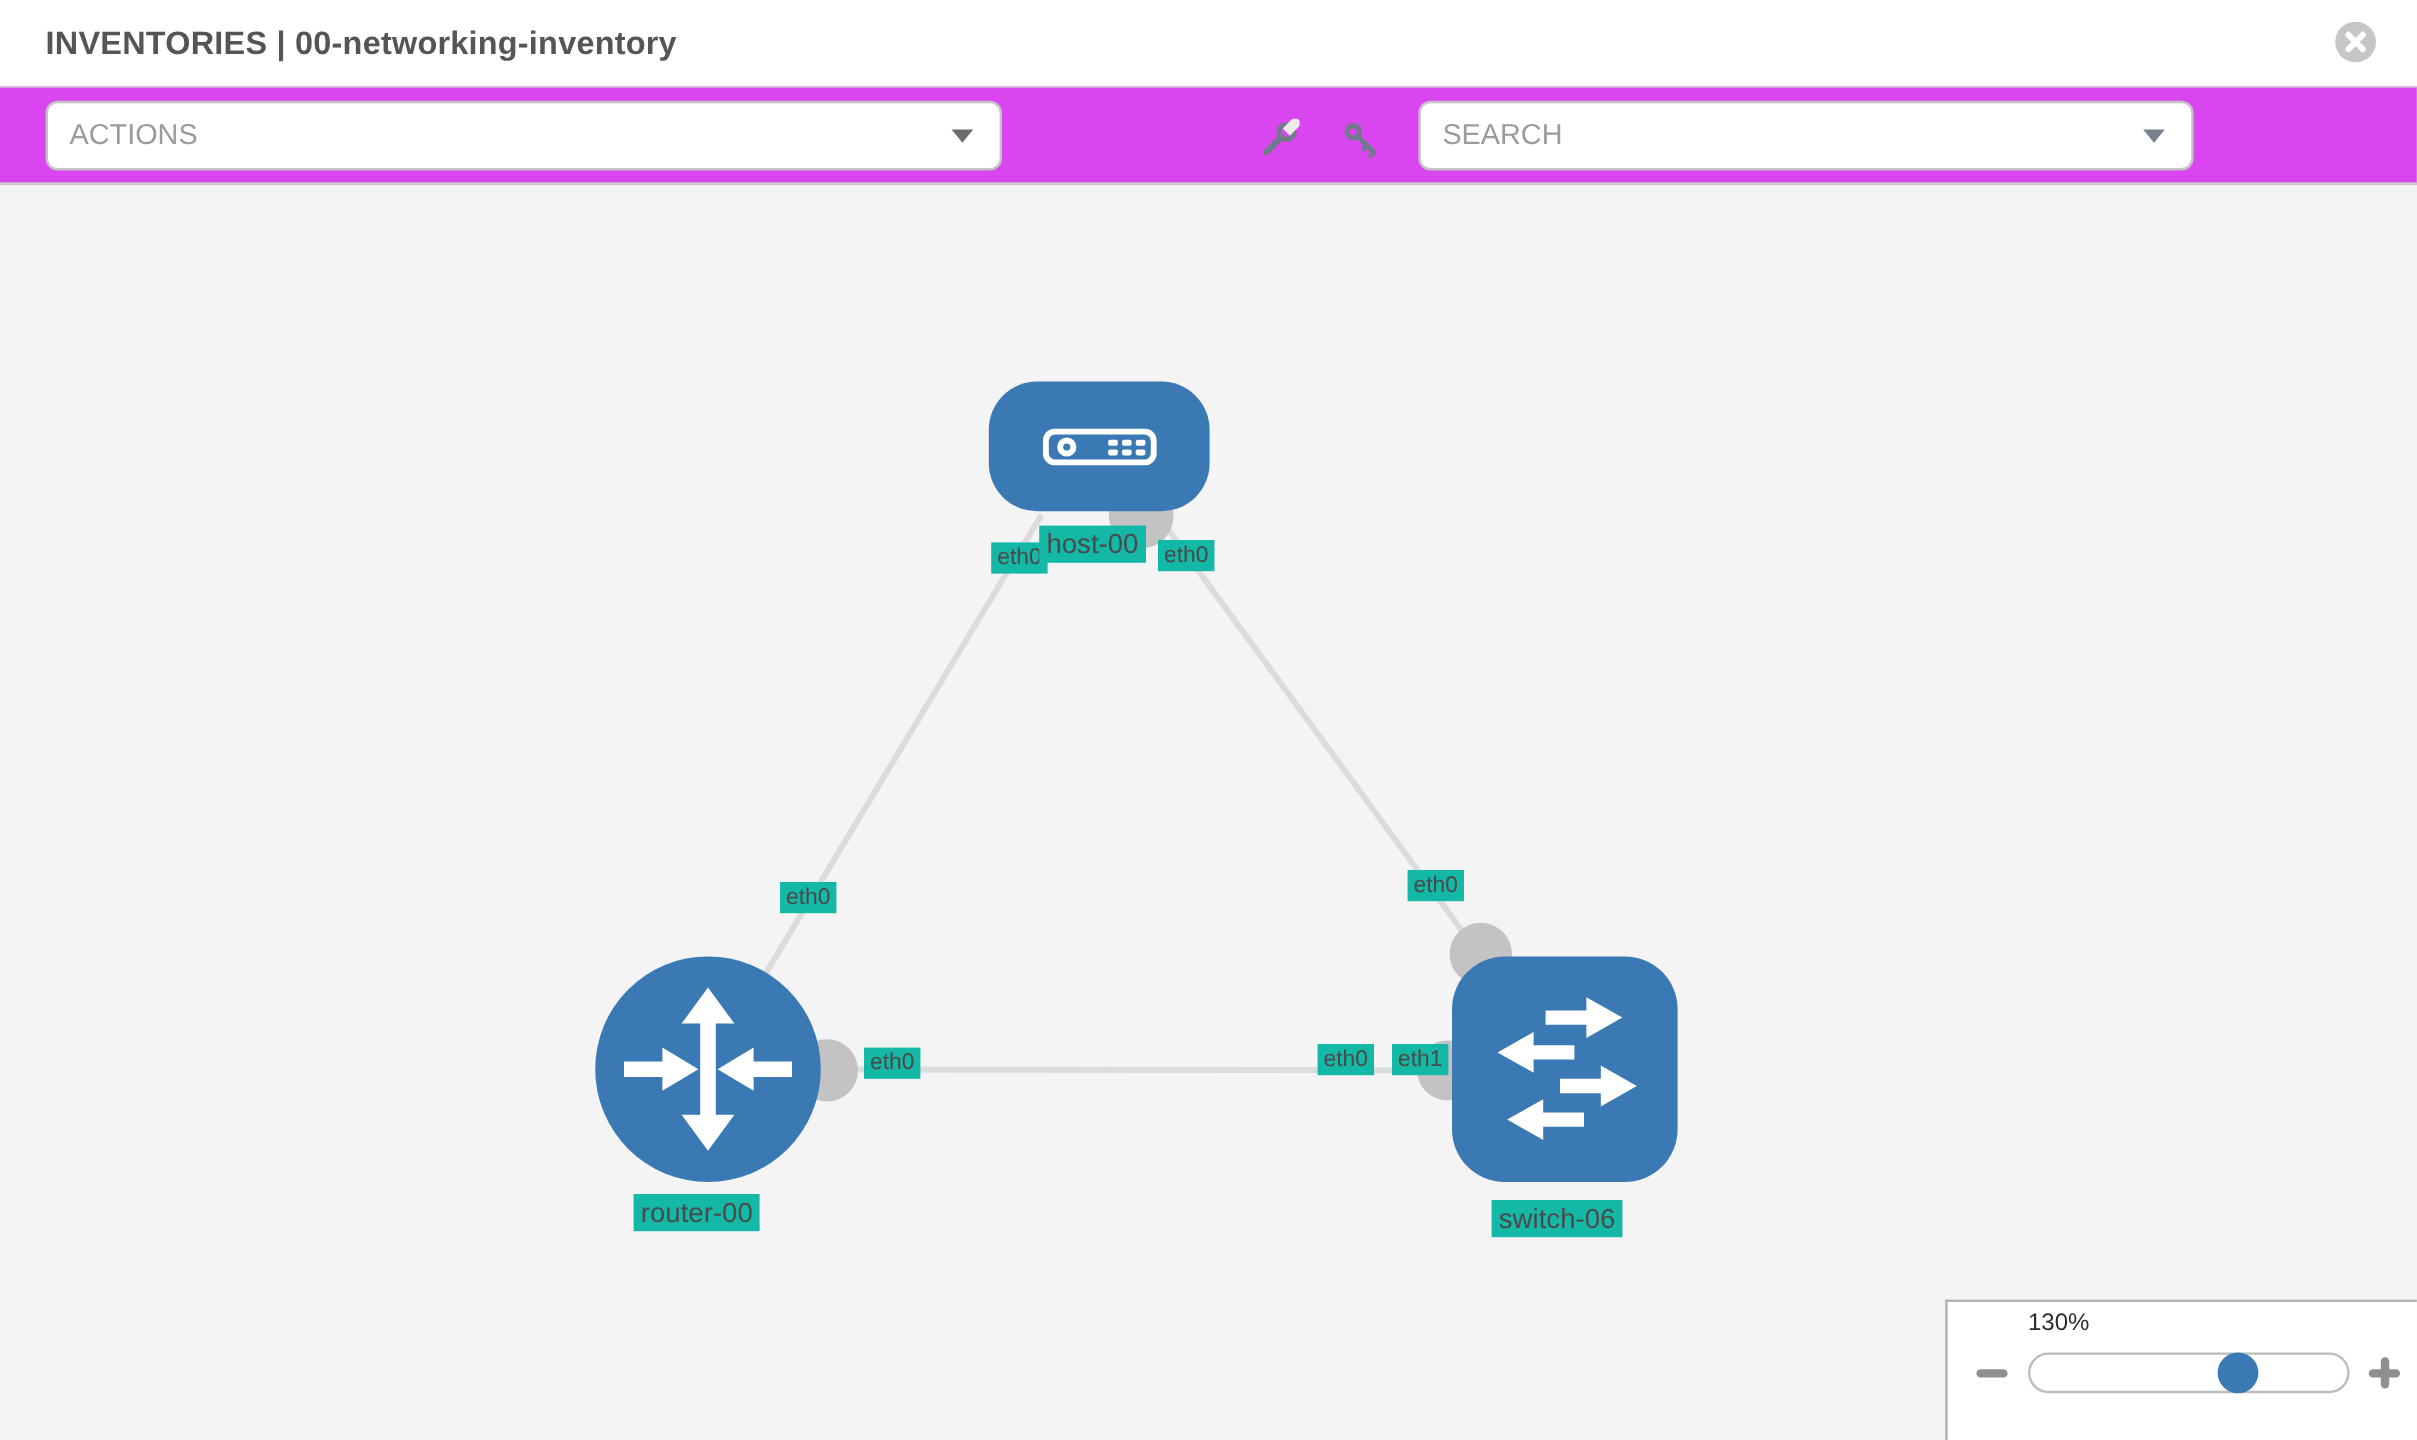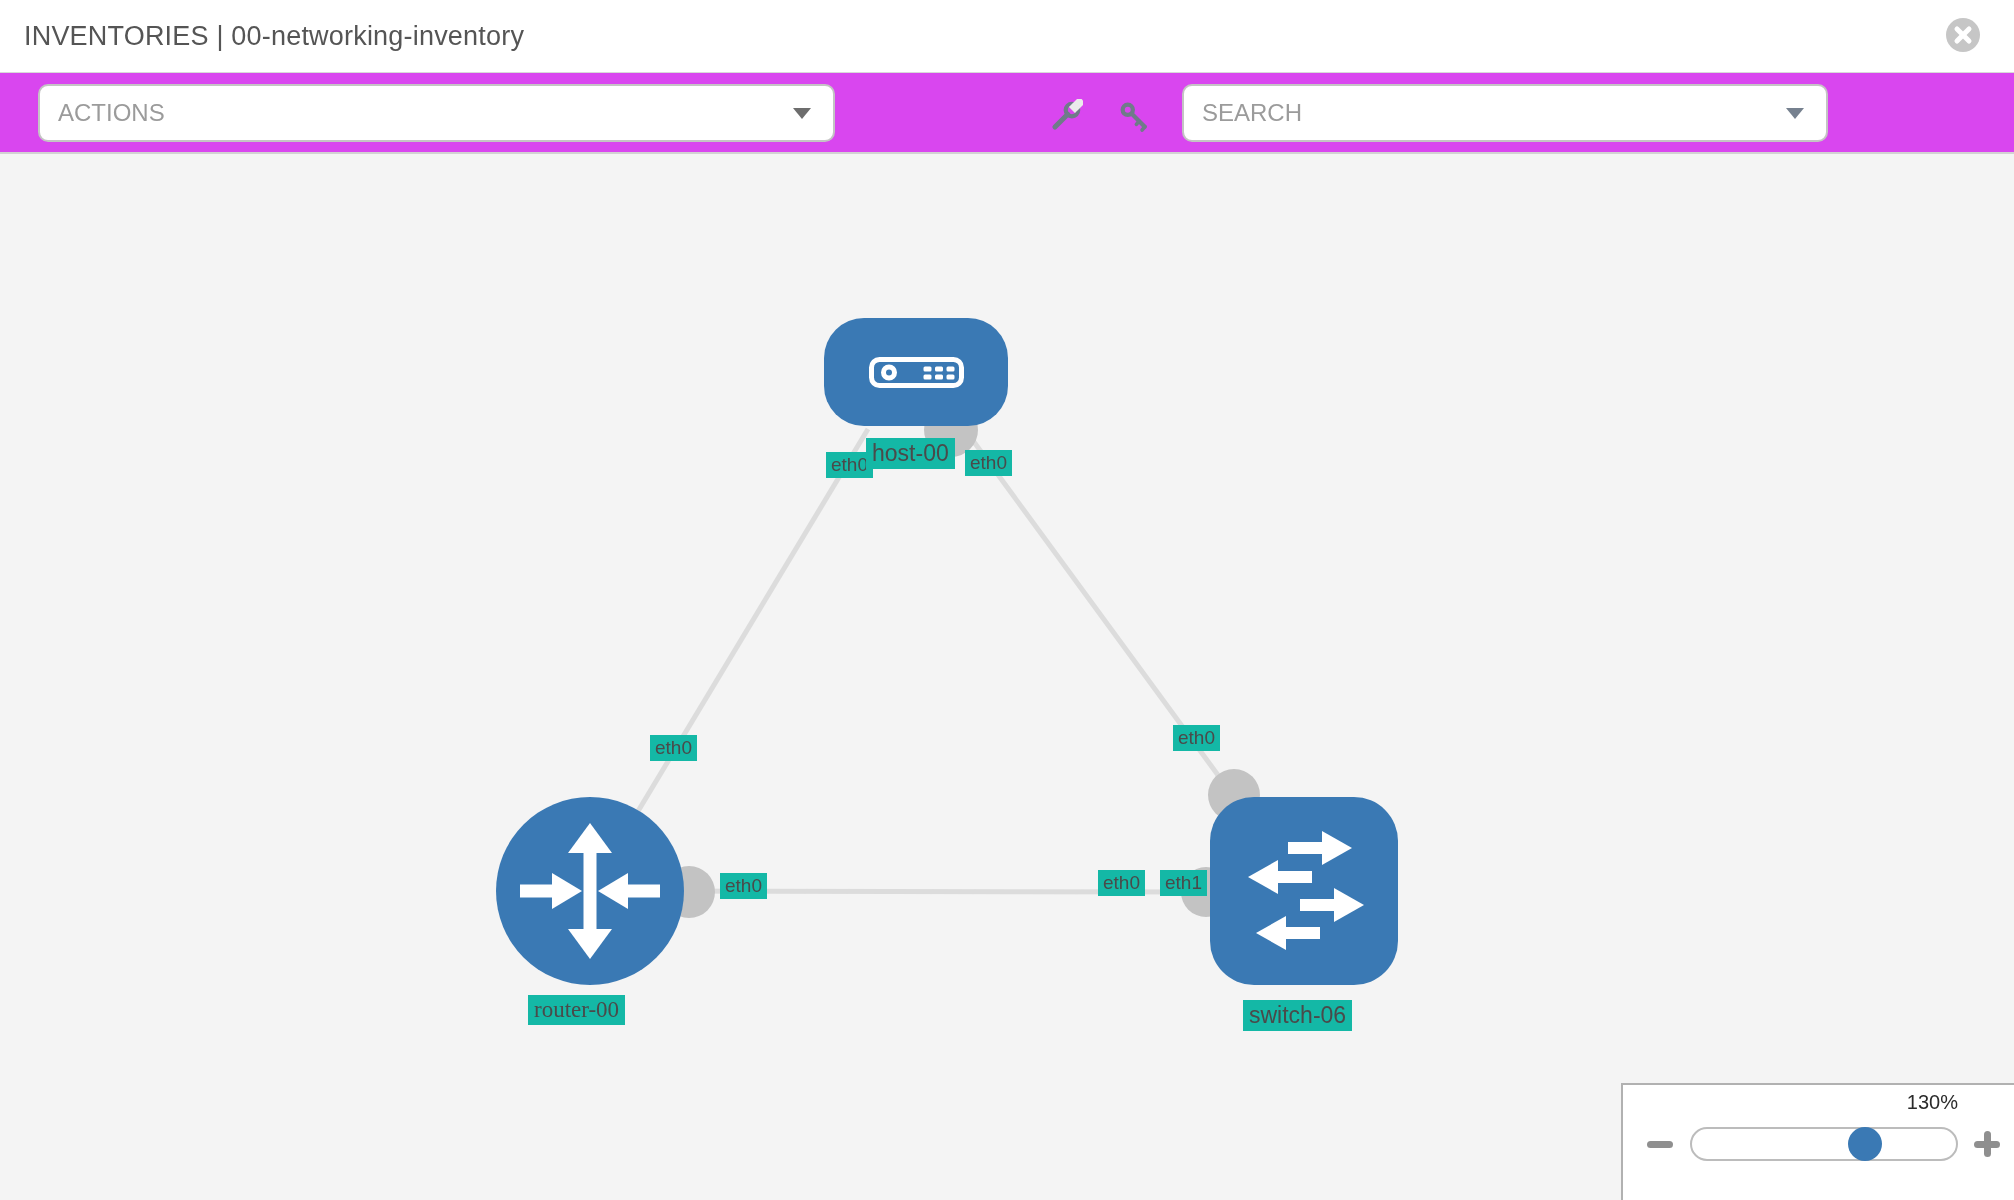--- a/index.html
+++ b/index.html
@@ -2,21 +2,21 @@
 <html><head>
 <meta charset="utf-8">
 <style>
   * { margin:0; padding:0; box-sizing:border-box; }
   html,body { width:2014px; height:1200px; overflow:hidden; }
   body { font-family:"Liberation Sans","DejaVu Sans",sans-serif; background:#f4f4f4; }
   .app { position:absolute; left:0; top:0; width:2014px; height:1200px; }
 
   
   .hdr { position:absolute; left:0; top:0; width:2014px; height:72px; background:#ffffff; }
-  .hdr .title { position:absolute; left:24px; top:0; line-height:72px; font-size:27px; font-weight:normal; color:#555555; letter-spacing:0.2px; }
+  .hdr .title { position:absolute; left:38px; top:0; line-height:72px; font-size:27px; font-weight:bold; color:#555555; letter-spacing:0.2px; }
   .close-btn { position:absolute; left:1946px; top:18px; width:34px; height:34px; cursor:pointer; }
 
   
   .toolbar { position:absolute; left:0; top:72px; width:2014px; height:82px; background:#d946ef; border-top:1px solid #d9d9d9; border-bottom:2px solid #d2d2d2; }
   .select { position:absolute; top:11px; height:58px; background:#ffffff; border:2px solid #c4c4c4; border-radius:10px; }
   .select .lbl { position:absolute; left:18px; top:0; line-height:54px; font-size:24px; color:#9b9b9b; }
   .caret { position:absolute; right:22px; top:22px; width:0; height:0; border-left:9px solid transparent; border-right:9px solid transparent; border-top:11px solid #6d6d6d; }
   .sel-actions { left:38px; width:797px; }
   .sel-search { left:1182px; width:646px; }
   .sel-search .caret { border-top-color:#76818f; }
@@ -28,21 +28,21 @@
   .node { position:absolute; background:#3a79b4; display:flex; align-items:center; justify-content:center; }
   .node-host { left:824px; top:318px; width:184px; height:108px; border-radius:40px; }
   .node-router { left:496px; top:797px; width:188px; height:188px; border-radius:50%; }
   .node-switch { left:1210px; top:797px; width:188px; height:188px; border-radius:44px; }
   .chip { position:absolute; background:#14b8a6; color:#4a4a4a; white-space:nowrap; }
   .chip-name { font-size:23px; padding:2px 6px; }
   .chip-port { font-size:19px; padding:2px 5px; }
 
   
   .zoom-panel { position:absolute; left:1621px; top:1083px; width:393px; height:117px; background:#ffffff; border-top:2px solid #b1b1b1; border-left:2px solid #b1b1b1; }
-  .zoom-value { position:absolute; left:67px; top:6px; width:268px; text-align:right; font-size:20px; color:#2b2b2b; }
+  .zoom-value { position:absolute; left:67px; top:6px; width:268px; text-align:left; font-size:20px; color:#2b2b2b; }
   .zoom-minus { position:absolute; left:23px; top:46px; width:28px; height:26px; cursor:pointer; }
   .zoom-minus .bar-h { position:absolute; left:1px; top:10px; width:26px; height:7px; border-radius:3.5px; background:#8f8f8f; }
   .zoom-plus { position:absolute; left:350px; top:46px; width:28px; height:26px; cursor:pointer; }
   .zoom-plus .bar-h { position:absolute; left:1px; top:10px; width:26px; height:7px; border-radius:3.5px; background:#8f8f8f; }
   .zoom-plus .bar-v { position:absolute; left:10.5px; top:0; width:7px; height:26px; border-radius:3.5px; background:#8f8f8f; }
   .zoom-track { position:absolute; left:67px; top:42px; width:268px; height:34px; border:2px solid #bcbcbc; border-radius:17px; background:#ffffff; cursor:pointer; }
   .zoom-thumb { position:absolute; left:156px; top:-2px; width:34px; height:34px; border-radius:50%; background:#3a79b4; cursor:grab; }
 </style>
 </head>
 <body>
@@ -140,21 +140,21 @@
     </div>
 
     <div class="chip chip-port" style="left:826px; top:452px;">eth0</div>
     <div class="chip chip-name" style="left:866px; top:438px;">host-00</div>
     <div class="chip chip-port" style="left:965px; top:450px;">eth0</div>
     <div class="chip chip-port" style="left:650px; top:735px;">eth0</div>
     <div class="chip chip-port" style="left:1173px; top:725px;">eth0</div>
     <div class="chip chip-port" style="left:720px; top:873px;">eth0</div>
     <div class="chip chip-port" style="left:1098px; top:870px;">eth0</div>
     <div class="chip chip-port" style="left:1119px; top:870px;margin-left:41px;">eth1</div>
-    <div class="chip chip-name" style="left:528px; top:995px;font-family:Liberation Serif, serif;">router-00</div>
+    <div class="chip chip-name" style="left:528px; top:995px;">router-00</div>
     <div class="chip chip-name" style="left:1243px; top:1000px;">switch-06</div>
   </div>
 
   <div class="zoom-panel">
     <div class="zoom-value">130%</div>
     <div class="zoom-minus">
       <span class="bar-h"></span>
     </div>
     <div class="zoom-track">
       <div class="zoom-thumb"></div>

